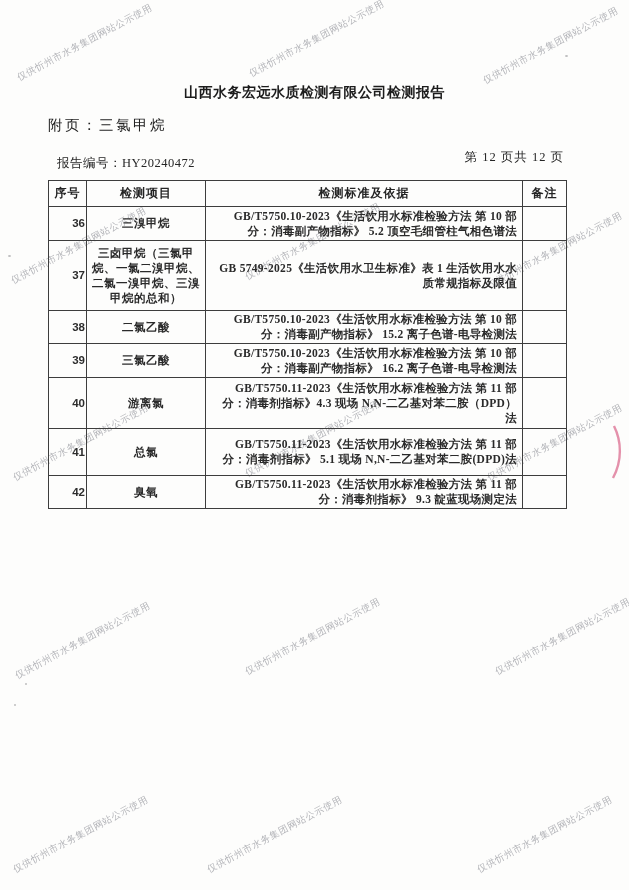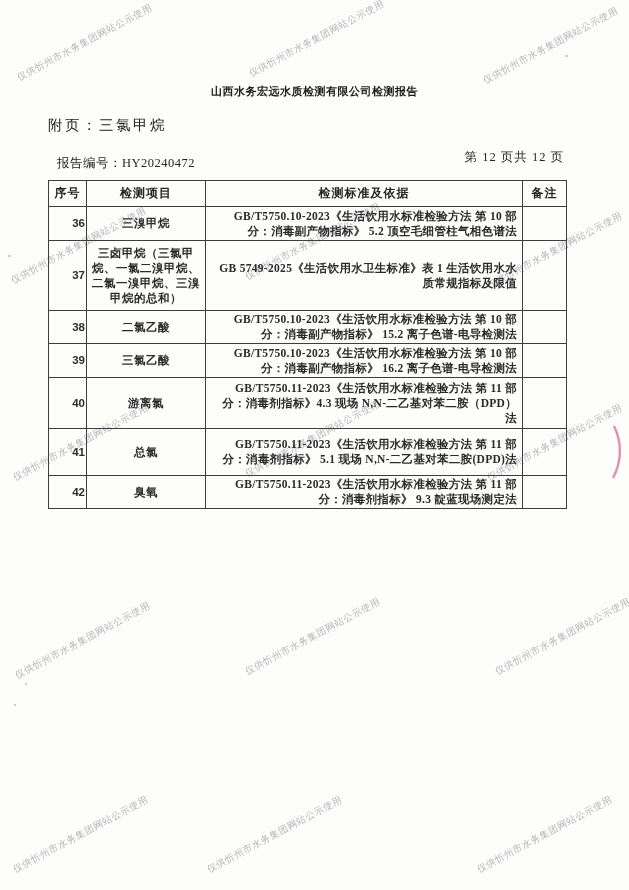--- a/index.html
+++ b/index.html
@@ -25,21 +25,21 @@
   }
   
   .speck{position:absolute;background:#8a8a8e;border-radius:50%;opacity:.55;z-index:2;}
   #seal-svg{position:absolute;left:0;top:0;z-index:3;pointer-events:none;}
   
   .doc-text{position:absolute;z-index:4;}
   #doc-title{
     top:84px;left:0;width:100%;
     text-align:center;
     font-family:"Liberation Sans", sans-serif;
-    font-size:11px;font-weight:700;
+    font-size:14px;font-weight:700;
     letter-spacing:0.5px;color:#1c1c1c;
   }
   #appendix-line{
     top:116px;left:48px;
     font-size:14.5px;letter-spacing:2.5px;color:#222;
   }
   #report-no-line{
     top:155px;left:57px;
     font-size:12.5px;letter-spacing:0.5px;color:#252525;
   }

